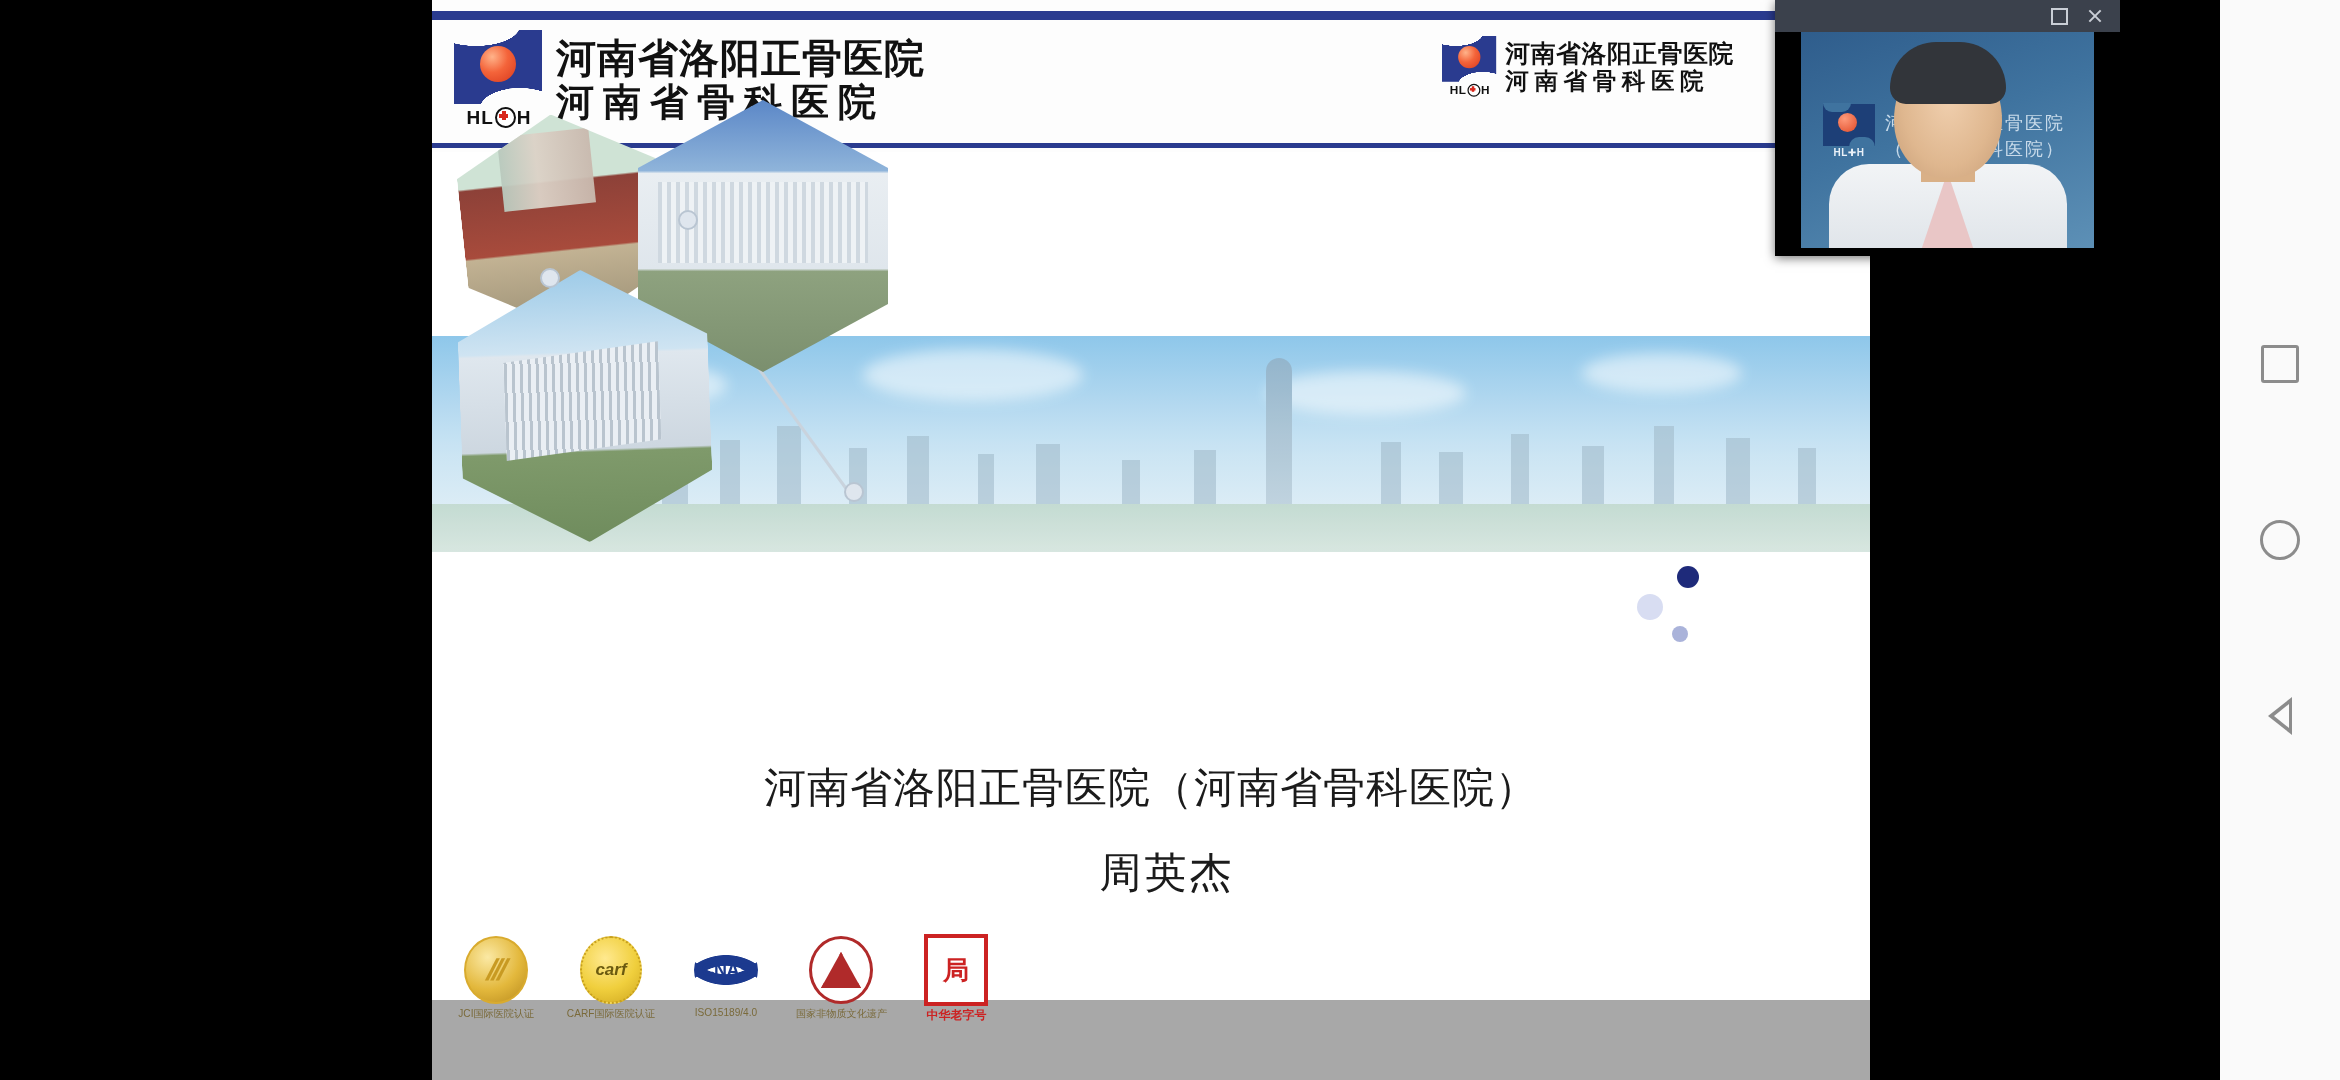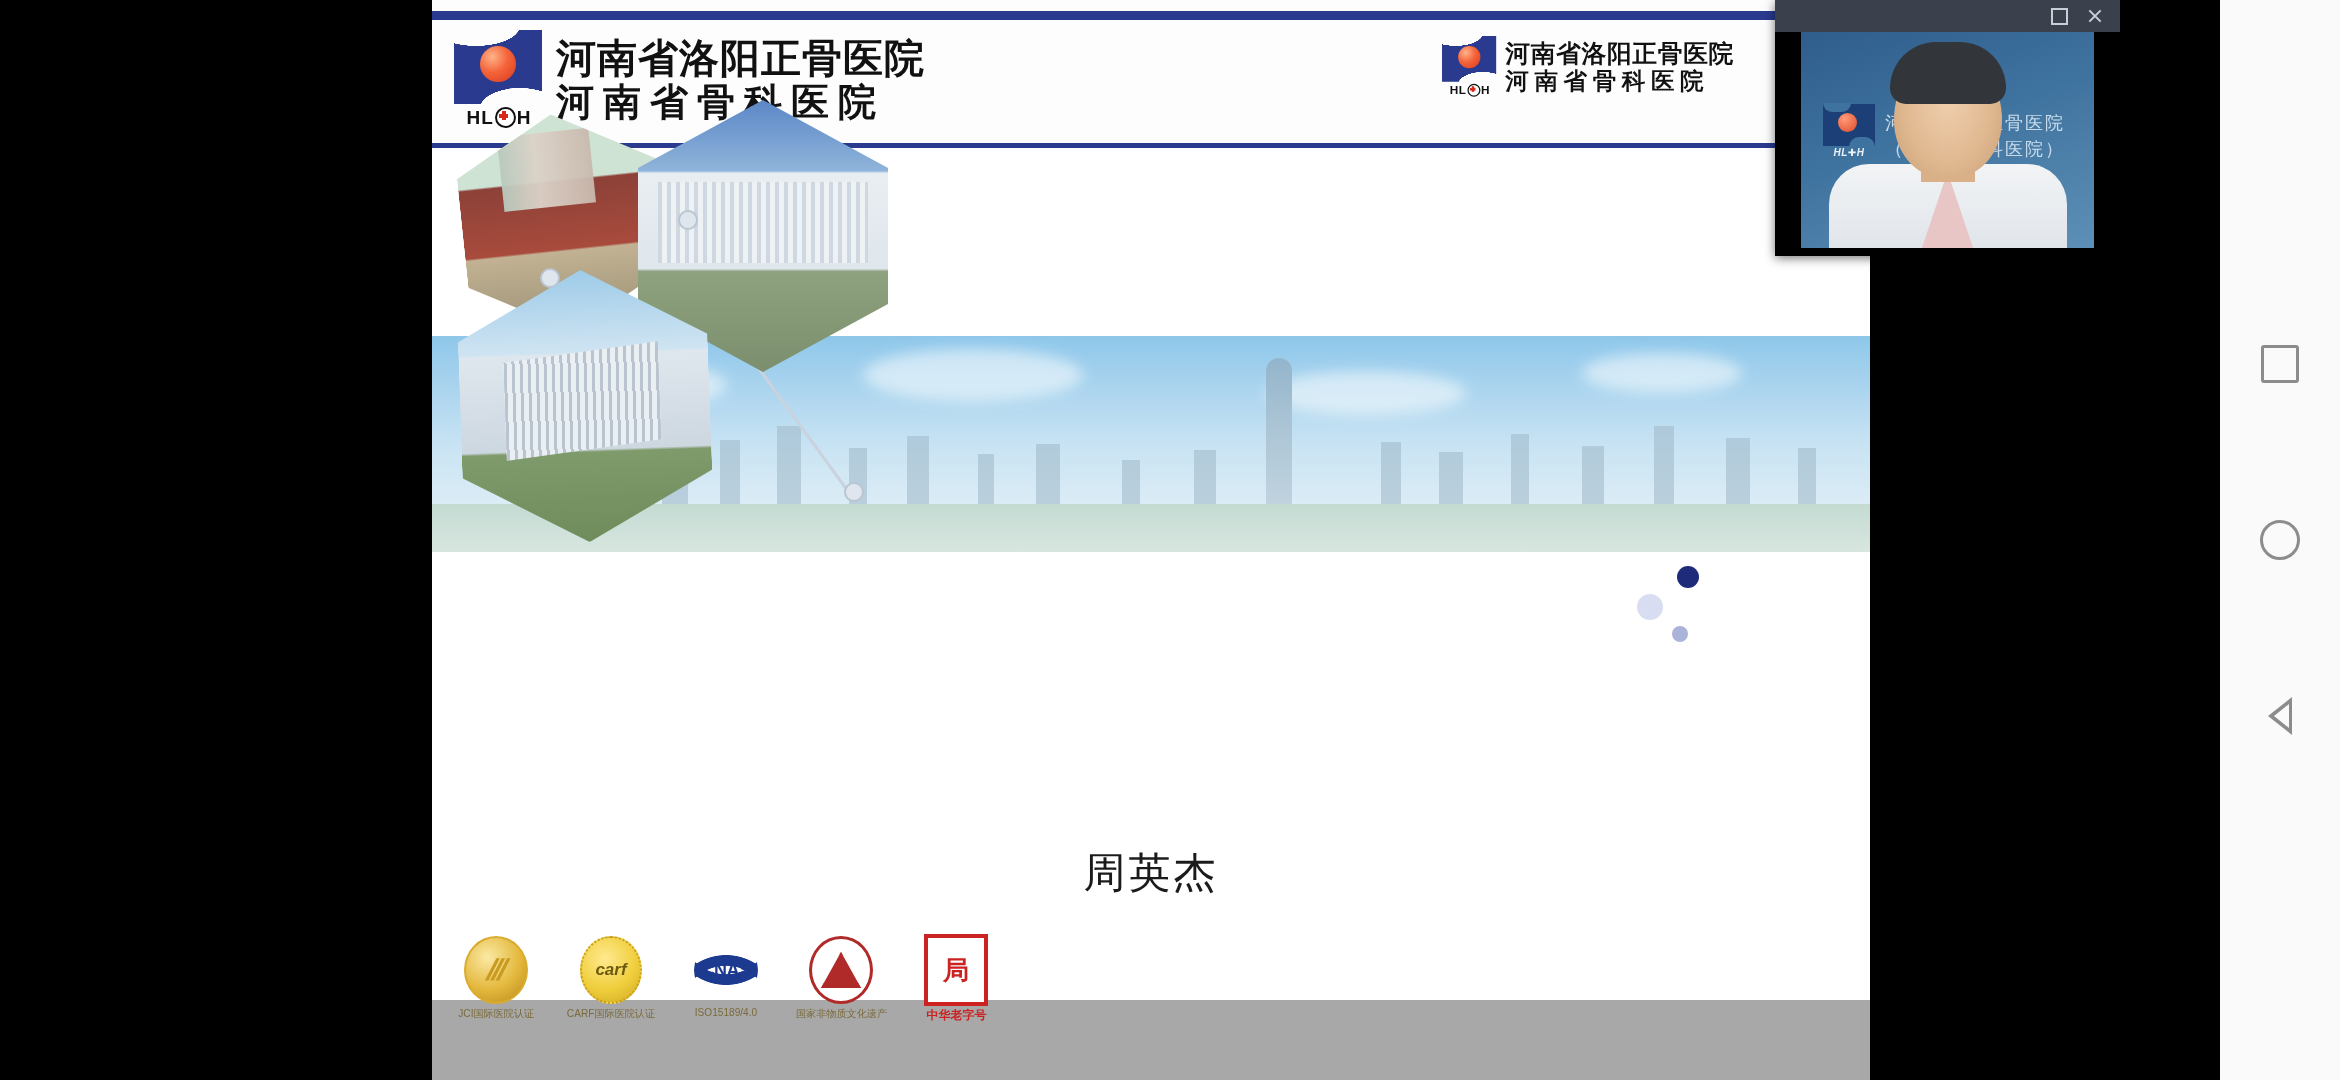--- a/index.html
+++ b/index.html
@@ -128,21 +128,21 @@
   .dot.d2{left:1205px;top:594px;width:26px;height:26px;background:#d8ddf2;}
   .dot.d3{left:1240px;top:626px;width:16px;height:16px;background:#aab3da;}
 
   
   .inst{
     position:absolute;left:0;top:760px;width:100%;text-align:center;
     font-size:42px;color:#1b1b1b;letter-spacing:1px;
   }
   .presenter{
     position:absolute;left:0;top:845px;width:100%;text-align:center;
-    font-size:42px;color:#1b1b1b;letter-spacing:3px;
+    font-size:42px;color:#1b1b1b;letter-spacing:3px;padding-left:16px;
   }
 
   
   .graybar{position:absolute;left:0;top:1000px;width:100%;height:80px;background:#a8a8a8;}
   .badges{position:absolute;left:25px;top:938px;display:flex;align-items:flex-start;gap:37px;}
   .badge{width:78px;display:flex;flex-direction:column;align-items:center;gap:4px;}
   .badge .art{width:64px;height:64px;display:flex;align-items:center;justify-content:center;}
   .badge .cap{font-size:11px;color:#7a6a3a;white-space:nowrap;transform:scale(.92);}
 
   .seal-gold{
@@ -203,21 +203,21 @@
   #pip .vid{position:absolute;left:0;top:32px;width:100%;height:224px;background:#000;overflow:hidden;}
   #pip .frame{position:absolute;left:26px;top:0;width:293px;height:216px;overflow:hidden;
     background:linear-gradient(160deg,#2f5d8c 0%,#3f739f 45%,#5d90b6 100%);}
   #pip .bklogo{position:absolute;left:22px;top:72px;width:52px;height:58px;}
   #pip .bklogo .slab{position:absolute;left:0;top:0;width:52px;height:42px;background:#1d3f77;}
   #pip .bklogo .notch-t{position:absolute;left:0;top:-1px;width:28px;height:9px;background:#3f739f;border-radius:0 0 16px 16px;}
   #pip .bklogo .notch-b{position:absolute;right:0;top:33px;width:26px;height:10px;background:#3f739f;border-radius:14px 14px 0 0;}
   #pip .bklogo .ball{position:absolute;left:15px;top:9px;width:19px;height:19px;border-radius:50%;
     background:radial-gradient(circle at 35% 30%,#ff9a7a,#e04a28);}
   #pip .bklogo .wm{position:absolute;left:0;top:43px;width:52px;text-align:center;
-    font-size:10px;font-weight:700;color:#eaf1f8;letter-spacing:.5px;font-style:italic;}
+    font-size:10px;font-weight:700;color:#eaf1f8;letter-spacing:.5px;}
   #pip .bktext{position:absolute;left:84px;top:78px;color:#cfe0ee;font-size:18px;line-height:1.45;
     letter-spacing:2px;white-space:nowrap;opacity:.95;}
   #pip .person{position:absolute;left:50%;transform:translateX(-50%);}
   #pip .head{position:absolute;left:50%;top:18px;transform:translateX(-50%);
     width:108px;height:128px;border-radius:50% 50% 46% 46%/55% 55% 45% 45%;
     background:radial-gradient(ellipse at 50% 38%,#f0cfae 0%,#dfb78f 60%,#c79d77 100%);}
   #pip .hair{position:absolute;left:50%;top:10px;transform:translateX(-50%);
     width:116px;height:62px;border-radius:58px 58px 20px 20px;background:#32353a;}
   #pip .coat{position:absolute;left:50%;top:132px;transform:translateX(-50%);
     width:238px;height:90px;background:linear-gradient(180deg,#f2f4f6,#dfe4e9);
@@ -349,20 +349,21 @@
       <div class="node" style="left:246px;top:110px;"></div>
       <div class="node" style="left:108px;top:168px;"></div>
       <div class="node" style="left:412px;top:382px;"></div>
     </div>
 
 
     <div class="dot d1"></div>
     <div class="dot d2"></div>
     <div class="dot d3"></div>
 
+    <div class="inst">河南省洛阳正骨医院（河南省骨科医院）</div>
     <div class="presenter">周英杰</div>
 
     <div class="graybar"></div>
 
     <div class="badges">
       <div class="badge">
         <div class="art">
             <div class="seal-gold">
               <span class="slashes">///</span>
             </div>

